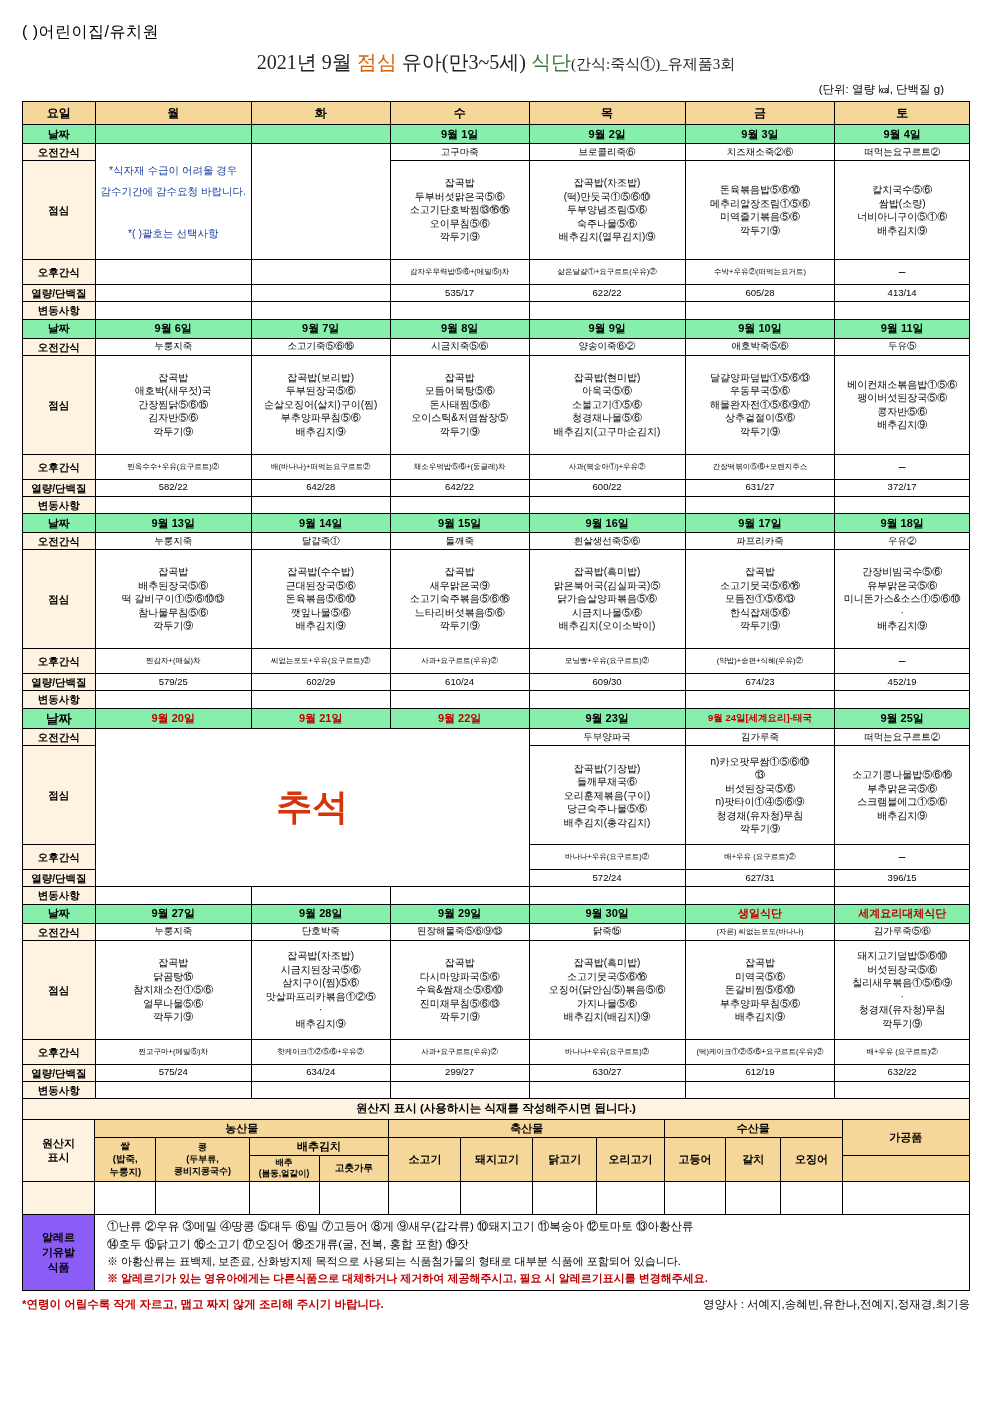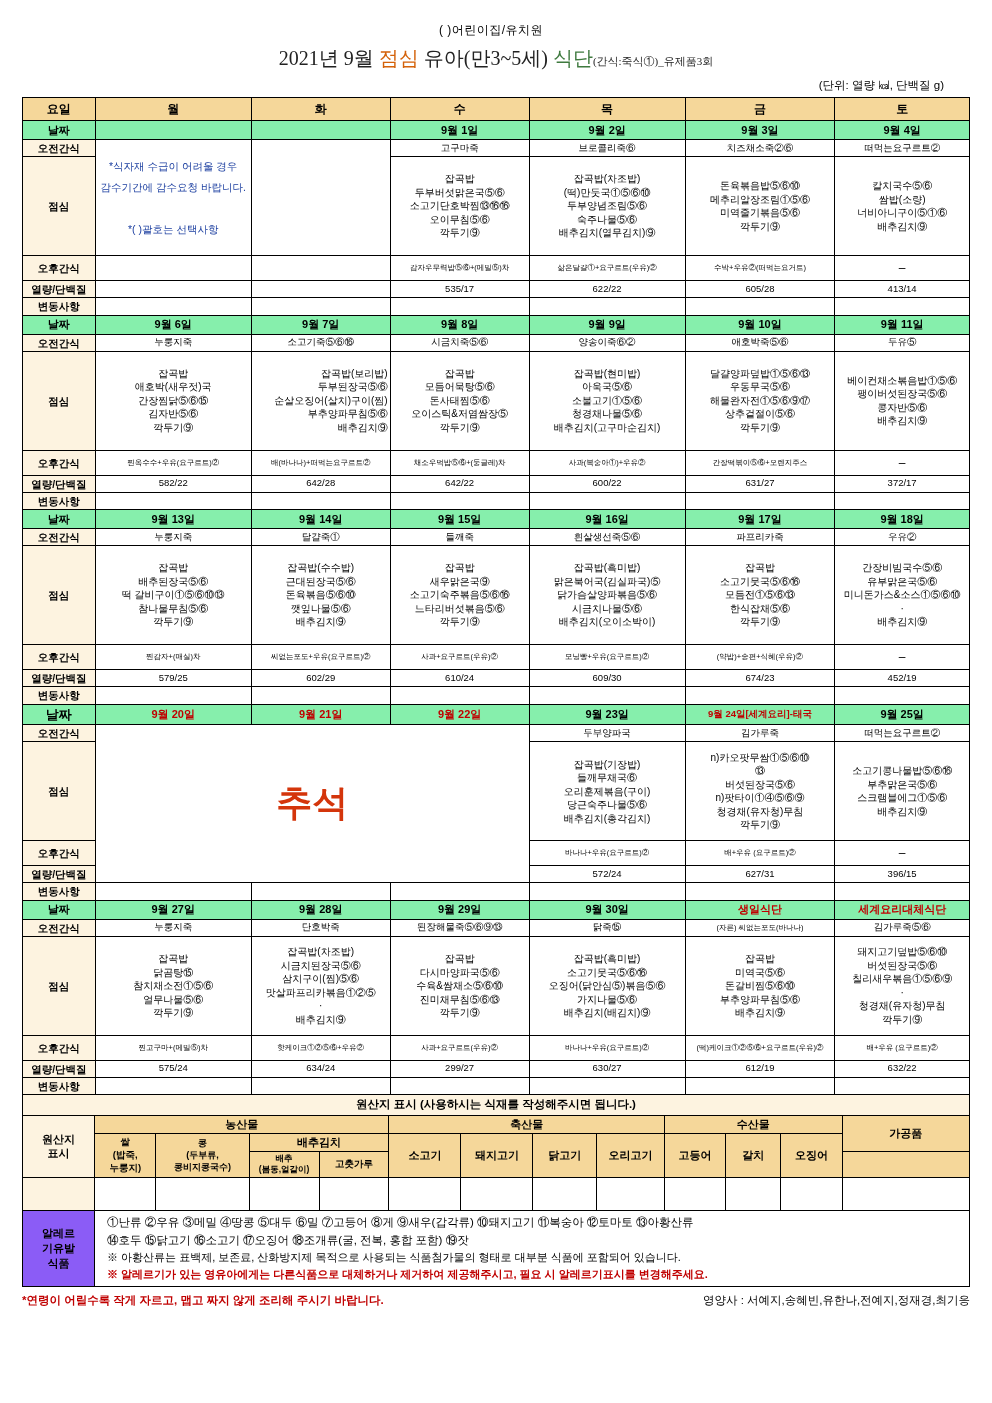--- a/index.html
+++ b/index.html
@@ -1,23 +1,23 @@
 <!DOCTYPE html>
 <html><head>
 <meta charset="utf-8">
 <style>
   html,body{margin:0;padding:0;background:#fff;}
   body{width:992px;height:1403px;font-family:"Liberation Sans",sans-serif;color:#000;}
   .page{position:relative;width:992px;height:1403px;box-sizing:border-box;padding:10px 22px;}
-  .topright{text-align:center;font-size:12px;letter-spacing:0.5px;margin-top:12px;margin-right:10px;}
+  .topright{text-align:left;font-size:16px;letter-spacing:0.5px;margin-top:12px;margin-right:10px;}
   .title{text-align:center;font-size:20px;margin-top:6px;font-family:"Liberation Serif",serif;}
   .title .t1{color:#222;}
   .title .t-orange{color:#d4620a;}
   .title .t-green{color:#3f7a3f;}
-  .title .t-small{font-size:11px;color:#222;text-align:center;}
+  .title .t-small{font-size:15px;color:#222;text-align:center;}
   .unitline{text-align:right;font-size:11.5px;margin:6px 26px 4px 0;}
   table{border-collapse:collapse;width:100%;table-layout:fixed;}
   td,th{border:1px solid #000;font-size:9.5px;text-align:center;vertical-align:middle;padding:1px 2px;line-height:1.35;}
   .hdr{background:#f5d79a;font-weight:bold;font-size:12px;height:20px;}
   .rowlabel{background:#fdf3e0;font-weight:bold;font-size:10.5px;width:68px;}
   .datecell{background:#86efac;font-weight:bold;font-size:11px;height:16px;}
   .snack{height:14px;font-size:9.5px;}
   .lunch{height:96px;font-size:10px;}
   .pmsnack{height:22px;font-size:8.5px;margin-left:7px;}
   .kcal{height:13px;font-size:9.5px;}
@@ -160,21 +160,21 @@
         <td class="snack">애호박죽⑤⑥</td>
         <td class="snack">두유⑤</td>
       </tr>
       <tr>
         <td class="rowlabel">점심</td>
         <td class="lunch" style="white-space:pre-line;">잡곡밥
 애호박(새우젓)국
 간장찜닭⑤⑥⑮
 김자반⑤⑥
 깍두기⑨</td>
-        <td class="lunch" style="white-space:pre-line;text-align:right;">잡곡밥(보리밥)
+        <td class="lunch" style="white-space:pre-line;">잡곡밥(보리밥)
 두부된장국⑤⑥
 순살오징어(살치)구이(찜)
 부추양파무침⑤⑥
 배추김치⑨</td>
         <td class="lunch" style="white-space:pre-line;">잡곡밥
 모듬어묵탕⑤⑥
 돈사태찜⑤⑥
 오이스틱&amp;저염쌈장⑤
 깍두기⑨</td>
         <td class="lunch" style="white-space:pre-line;">잡곡밥(현미밥)

